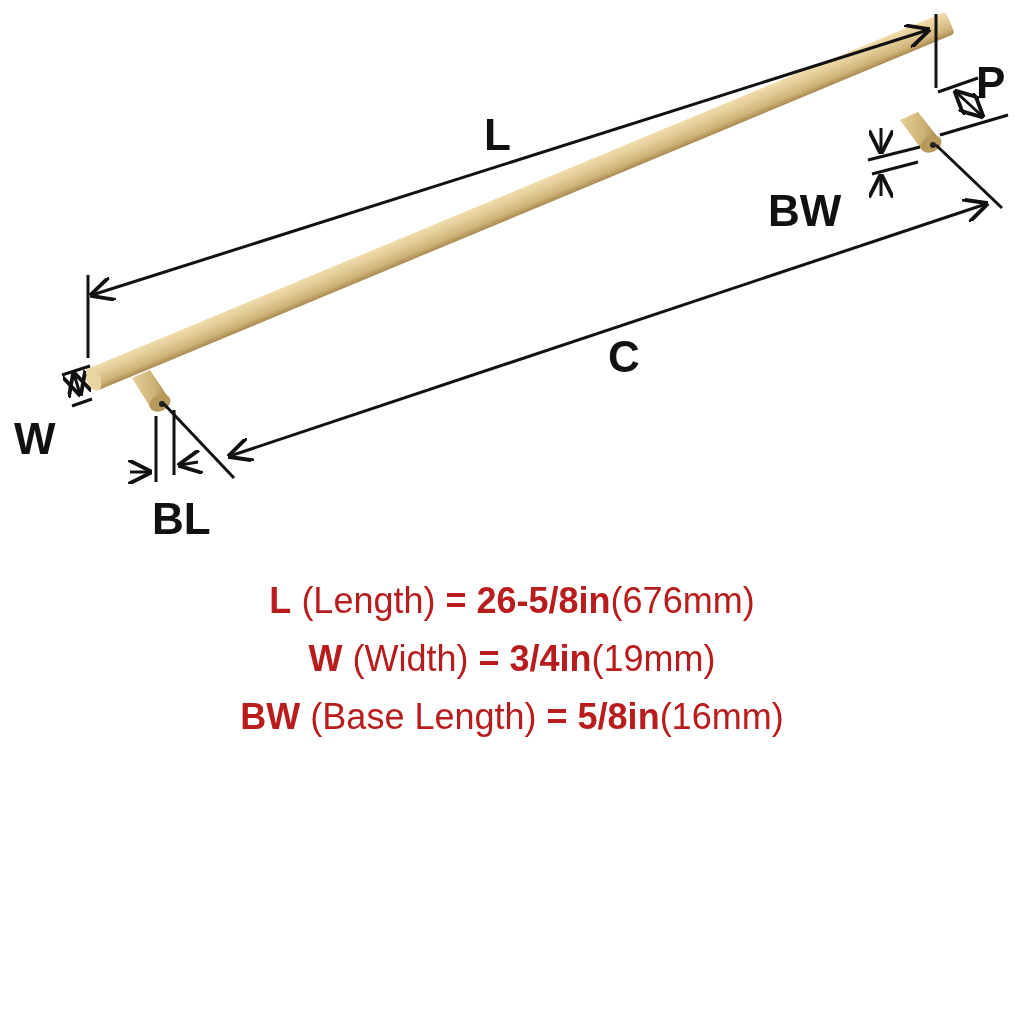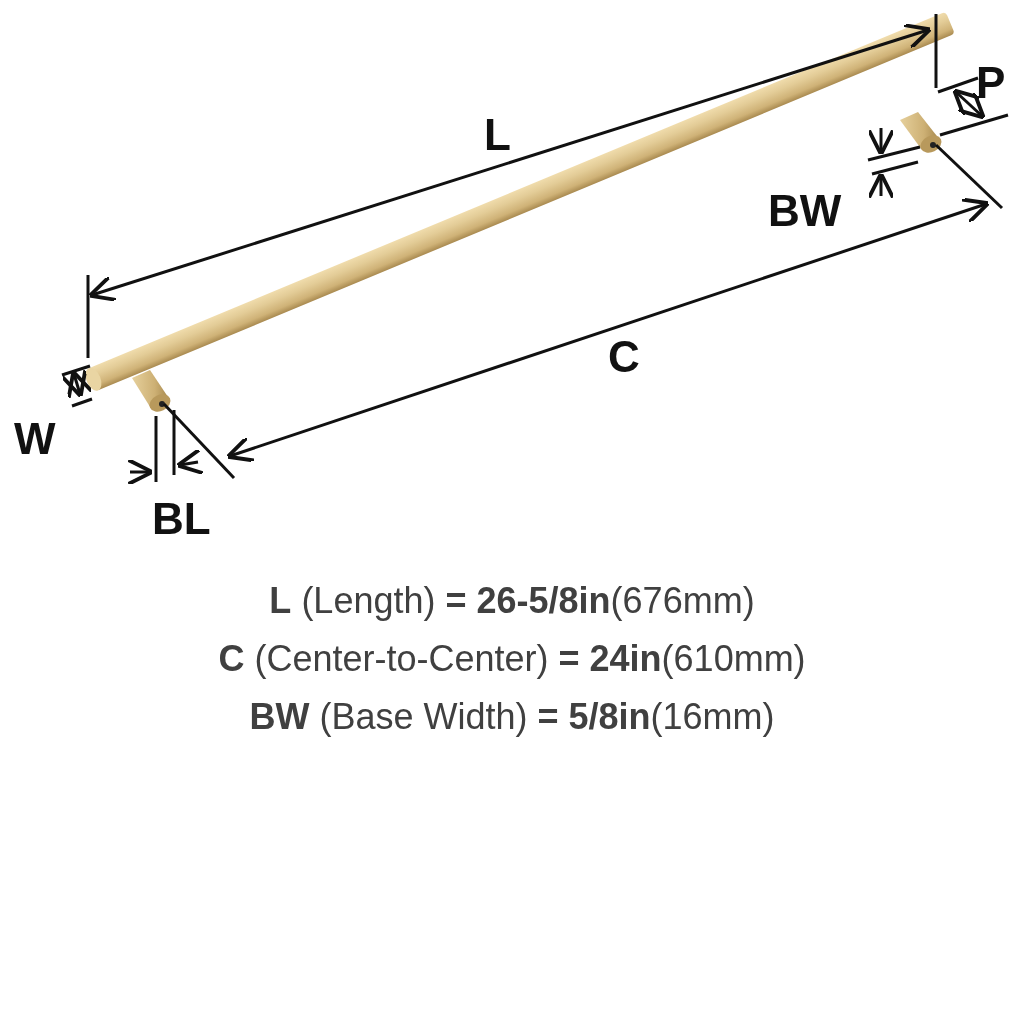--- a/index.html
+++ b/index.html
@@ -1,21 +1,21 @@
 <!DOCTYPE html>
 <html><head>
 <meta charset="utf-8">
 <style>
   html, body { margin:0; padding:0; background:#ffffff; }
   body { width:1024px; height:1024px; position:relative; overflow:hidden;
          font-family:"Liberation Sans","DejaVu Sans",sans-serif; color:#111; }
   svg.diagram { position:absolute; left:0; top:0; width:1024px; height:560px; }
   .dim-label { font-family:"Liberation Sans",sans-serif; font-weight:700; font-size:44px; fill:#111; }
   .specs { position:absolute; left:0; top:572px; width:1024px; text-align:center; }
-  .spec-row { font-size:36px; line-height:58px; white-space:nowrap; color:#404040; }
+  .spec-row { font-size:36px; line-height:58px; white-space:nowrap; color:#b91c1c; }
   .spec-row .code { font-weight:700; }
   .spec-row .name { font-weight:400; }
   .spec-row .eq { font-weight:700; }
   .spec-row .imp { font-weight:700; }
   .spec-row .met { font-weight:400; }
 </style>
 </head>
 <body>
 
 <svg class="diagram" viewBox="0 0 1024 560">
@@ -102,24 +102,24 @@
 </svg>
 
 <div class="specs">
   <div class="spec-row">
     <span class="code">L</span>
     <span class="name">(Length)</span>
     <span class="eq">=</span>
     <span class="imp">26-5/8in</span><span class="met">(676mm)</span>
   </div>
   <div class="spec-row">
-    <span class="code">C</span>
-    <span class="name">(Center-to-Center)</span>
+    <span class="code">W</span>
+    <span class="name">(Width)</span>
     <span class="eq">=</span>
-    <span class="imp">24in</span><span class="met">(610mm)</span>
+    <span class="imp">3/4in</span><span class="met">(19mm)</span>
   </div>
   <div class="spec-row">
     <span class="code">BW</span>
-    <span class="name">(Base Width)</span>
+    <span class="name">(Base Length)</span>
     <span class="eq">=</span>
     <span class="imp">5/8in</span><span class="met">(16mm)</span>
   </div>
 </div>
 
 </body></html>

